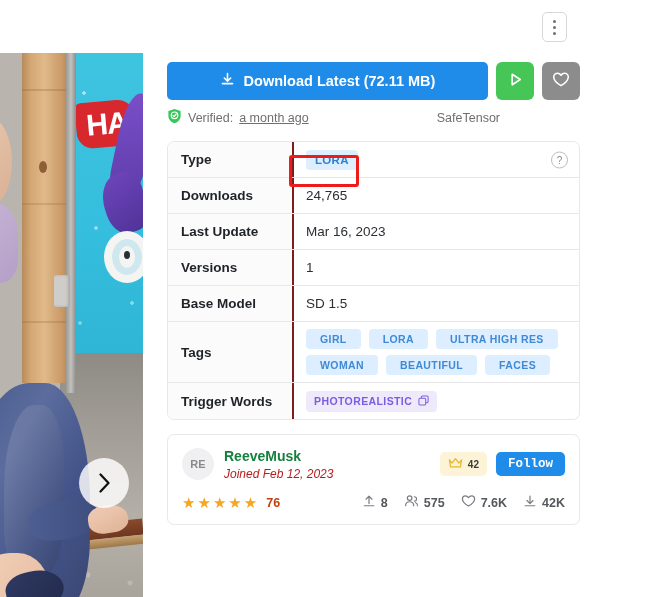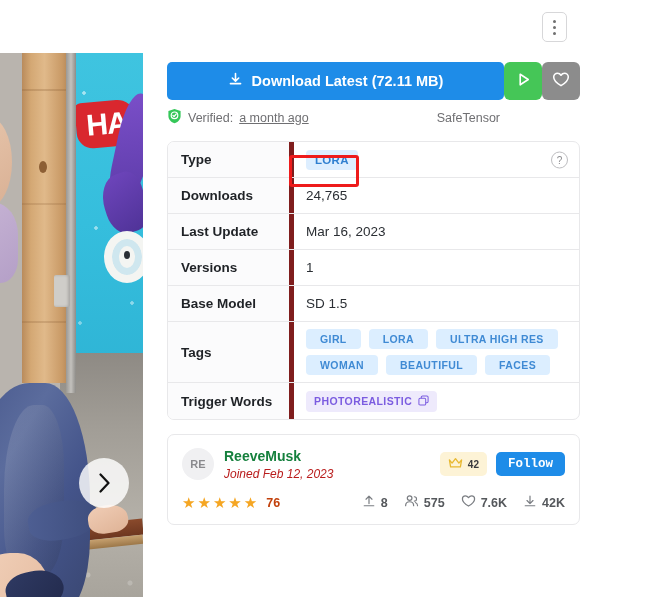--- a/index.html
+++ b/index.html
@@ -196,21 +196,21 @@
   #kebab-button {
     width: 25px; height: 30px;
     border: 1px solid #d7d7d9; border-radius: 5px;
     background: #fff;
     display: flex; flex-direction: column; align-items: center; justify-content: center;
     gap: 3px; cursor: pointer;
   }
   .kebab-dot { width: 3px; height: 3px; border-radius: 50%; background: #707070; }
 
   
-  .action-row { display: flex; margin-top: 20px; }
+  .action-row { display: flex; gap: 8px; margin-top: 20px; }
   #download-button {
     flex: 1; height: 38px;
     background: #1e8ce8; color: #fff;
     border: none; border-radius: 5px;
     font-size: 14.5px; font-weight: 700;
     font-family: "Liberation Sans", sans-serif;
     display: flex; align-items: center; justify-content: center; gap: 9px;
     cursor: pointer;
   }
   #play-button, #favorite-button {
@@ -242,21 +242,21 @@
     border: 1px solid #e8e8ea;
     border-radius: 7px;
     overflow: hidden;
     background: #fff;
   }
   .tr { display: flex; border-bottom: 1px solid #e8e8ea; min-height: 36px; }
   .tr:last-child { border-bottom: none; }
   .td-label {
     width: 126px; flex: none;
     background: #fbfbfc;
-    border-right: 5px solid #7f1d1d;
+    border-right: 2px solid #7f1d1d;
     display: flex; align-items: center;
     padding: 0 0 0 13px;
     font-size: 13.5px; font-weight: 700; color: #1f2226; text-align: center;
   }
   .td-value {
     flex: 1; display: flex; align-items: center;
     padding: 7px 10px 7px 12px;
     font-size: 13.5px; color: #2b2f34;
     position: relative;
   }

